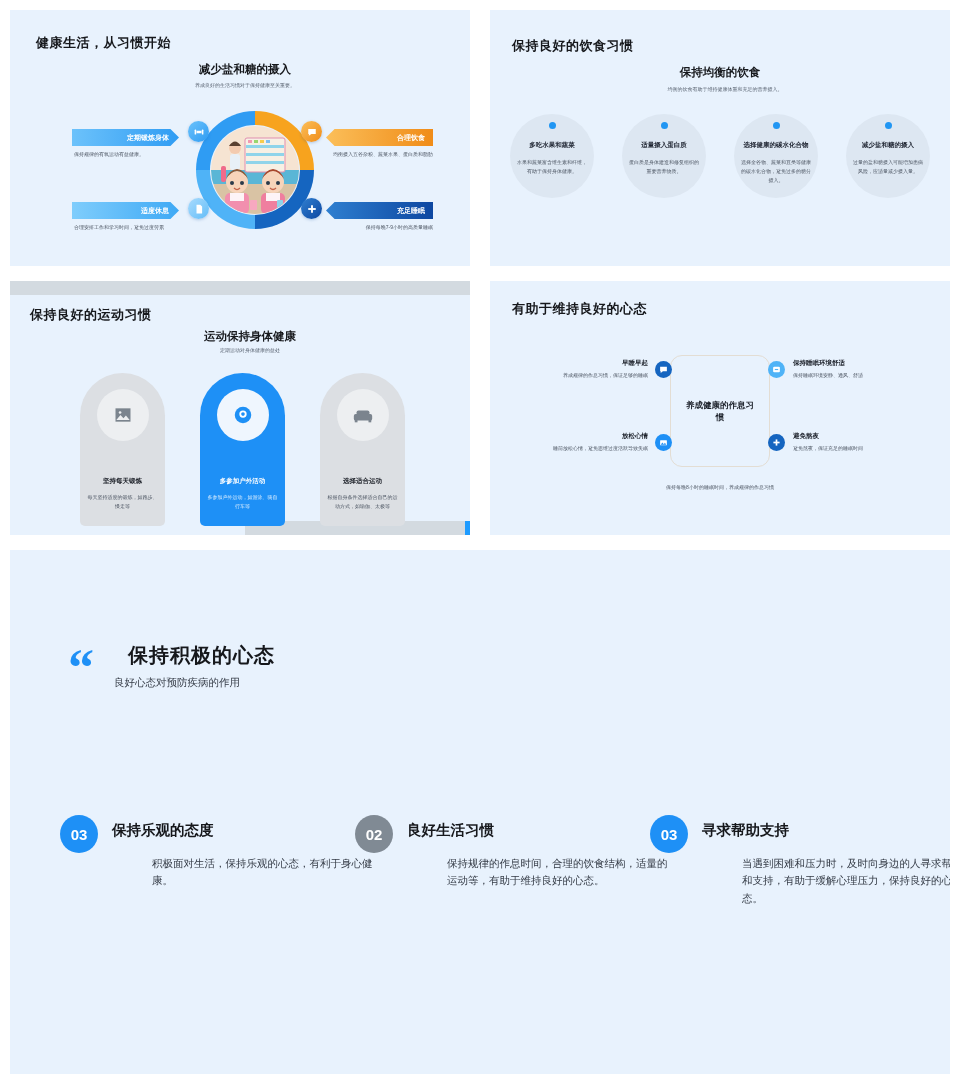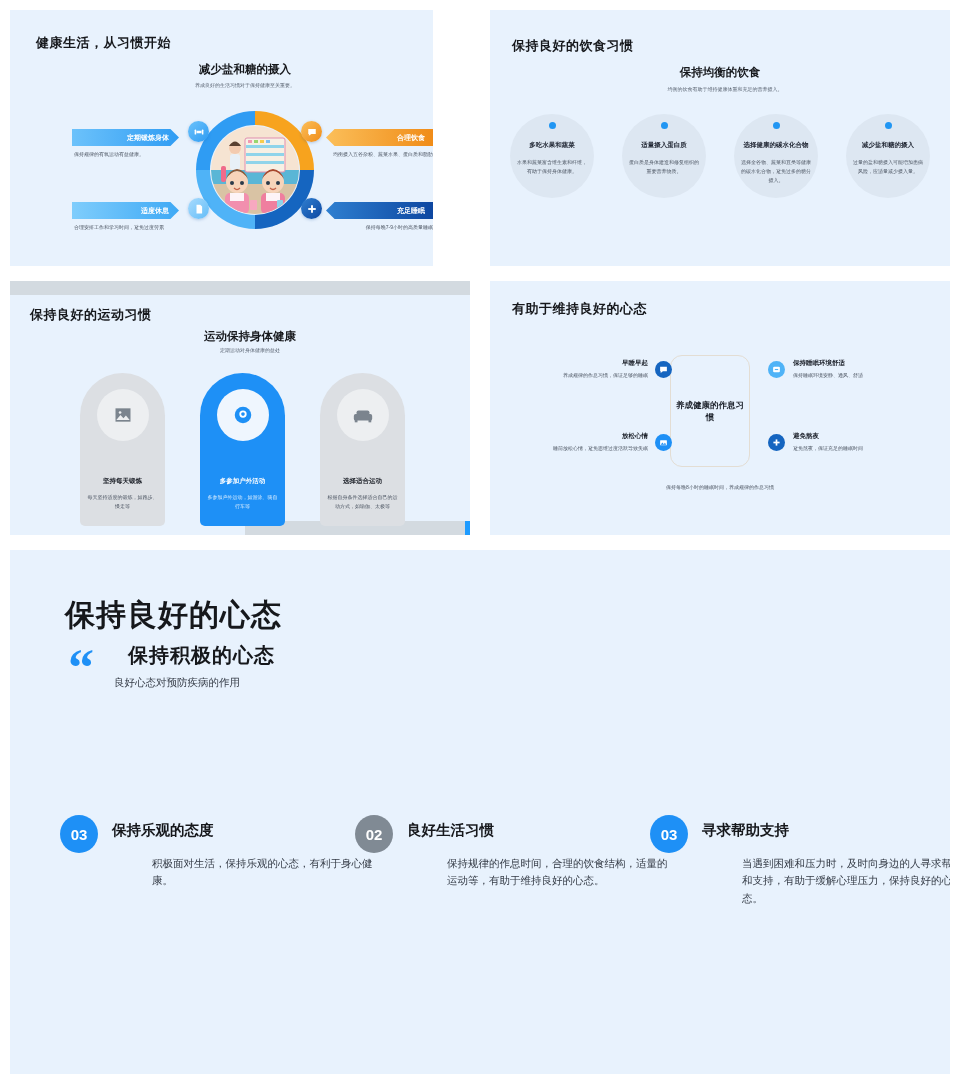--- a/index.html
+++ b/index.html
@@ -18,21 +18,21 @@
     overflow: hidden;
   }
   .slide-title {
     font-size: 13px; font-weight: bold; color: #16181c;
     letter-spacing: .5px;
   }
   .sub-head { font-size: 11.5px; font-weight: bold; color: #16181c; text-align:center; }
   .sub-desc { font-size: 5px; color: #5a6472; text-align:center; line-height: 1.5; }
 
   
-  #slide1 { left: 10px;  top: 10px;  width: 423px; height: 256px; }
+  #slide1 { left: 10px;  top: 10px;  width: 460px; height: 256px; }
   #slide1 .slide-title { position:absolute; left:26px; top:24px; }
   #slide1 .s1-head { position:absolute; left:110px; top:52px; width:250px; }
   #slide1 .s1-desc { position:absolute; left:95px; top:72px; width:280px; }
 
   .arrow-tag {
     position: absolute; height: 17px; display:flex; align-items:center;
     font-size: 7px; font-weight: bold; color:#fff;
   }
   .arrow-left {
     width: 107px; padding-right: 10px; justify-content:flex-end;
@@ -96,21 +96,21 @@
   .ex-title { margin-top:36px; font-size:6.5px; font-weight:bold; color:#20242c; text-align:center; }
   .ex-card.active .ex-title { color:#ffffff; }
   .ex-body { margin-top:7px; font-size:5px; color:#4d5663; text-align:center; line-height:1.7; padding:0 7px; }
   .ex-card.active .ex-body { color:#dbeeff; }
 
   
   #slide4 { left: 490px; top: 281px; width: 460px; height: 254px; }
   #slide4 .slide-title { position:absolute; left:22px; top:19px; }
   .sleep-stage { position:absolute; left:0; top:58px; width:460px; height:150px; }
   .sleep-box {
-    position:absolute; left:180px; top:16px; width:80px; height:112px;
+    position:absolute; left:180px; top:16px; width:100px; height:112px;
     border:1px solid #e3ddd3; border-radius:12px;
     display:flex; align-items:center; justify-content:center;
   }
   .sleep-box-text { font-size:8.5px; font-weight:bold; color:#1a1f28; text-align:center; line-height:1.45; width:72px; }
   .sleep-node { position:absolute; width:17px; height:17px; border-radius:50%;
     display:flex; align-items:center; justify-content:center; color:#fff; font-size:7px; }
   .sleep-label { position:absolute; width:120px; }
   .sleep-label .t { font-size:6.5px; font-weight:bold; color:#1a1f28; margin-bottom:4px; }
   .sleep-label .b { font-size:5px; color:#4d5663; line-height:1.5; }
   .sleep-label.l { text-align:right; }
@@ -368,21 +368,20 @@
       <div class="sleep-label r" style="left:303px; top:93px;">
         <div class="t">避免熬夜</div>
         <div class="b">避免熬夜，保证充足的睡眠时间</div>
       </div>
     </div>
 
     <div class="sleep-foot">保持每晚8小时的睡眠时间，养成规律的作息习惯</div>
   </div>
 
   <div class="slide" id="slide5">
-    <div class="m-title">保持良好的心态</div>
     <div class="quote-mark">“</div>
     <div class="m-sub">保持积极的心态</div>
     <div class="m-desc">良好心态对预防疾病的作用</div>
 
     <div class="num-row">
       <div class="num-item">
         <div class="num-badge">03</div>
         <div class="num-head">保持乐观的态度</div>
         <div class="num-body">积极面对生活，保持乐观的心态，有利于身心健康。</div>
       </div>

